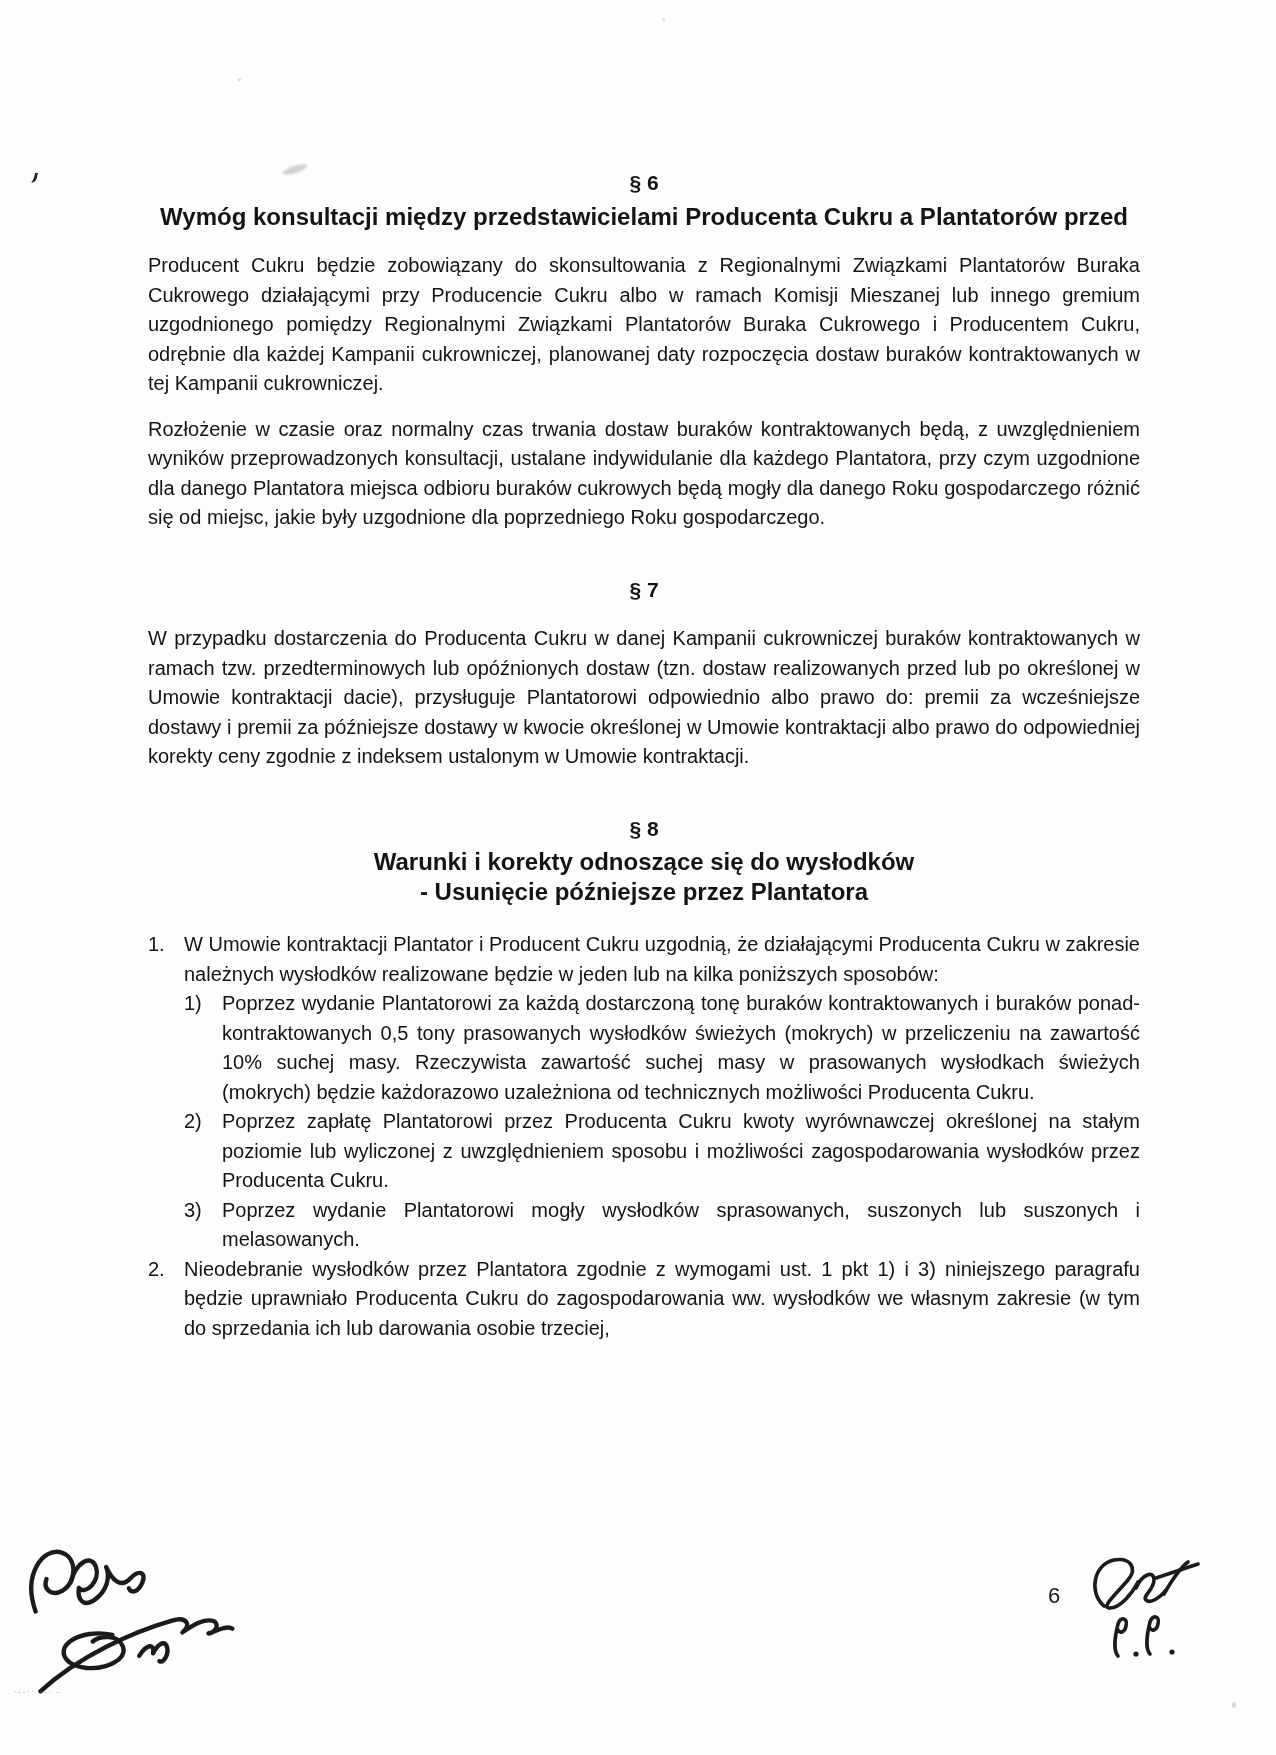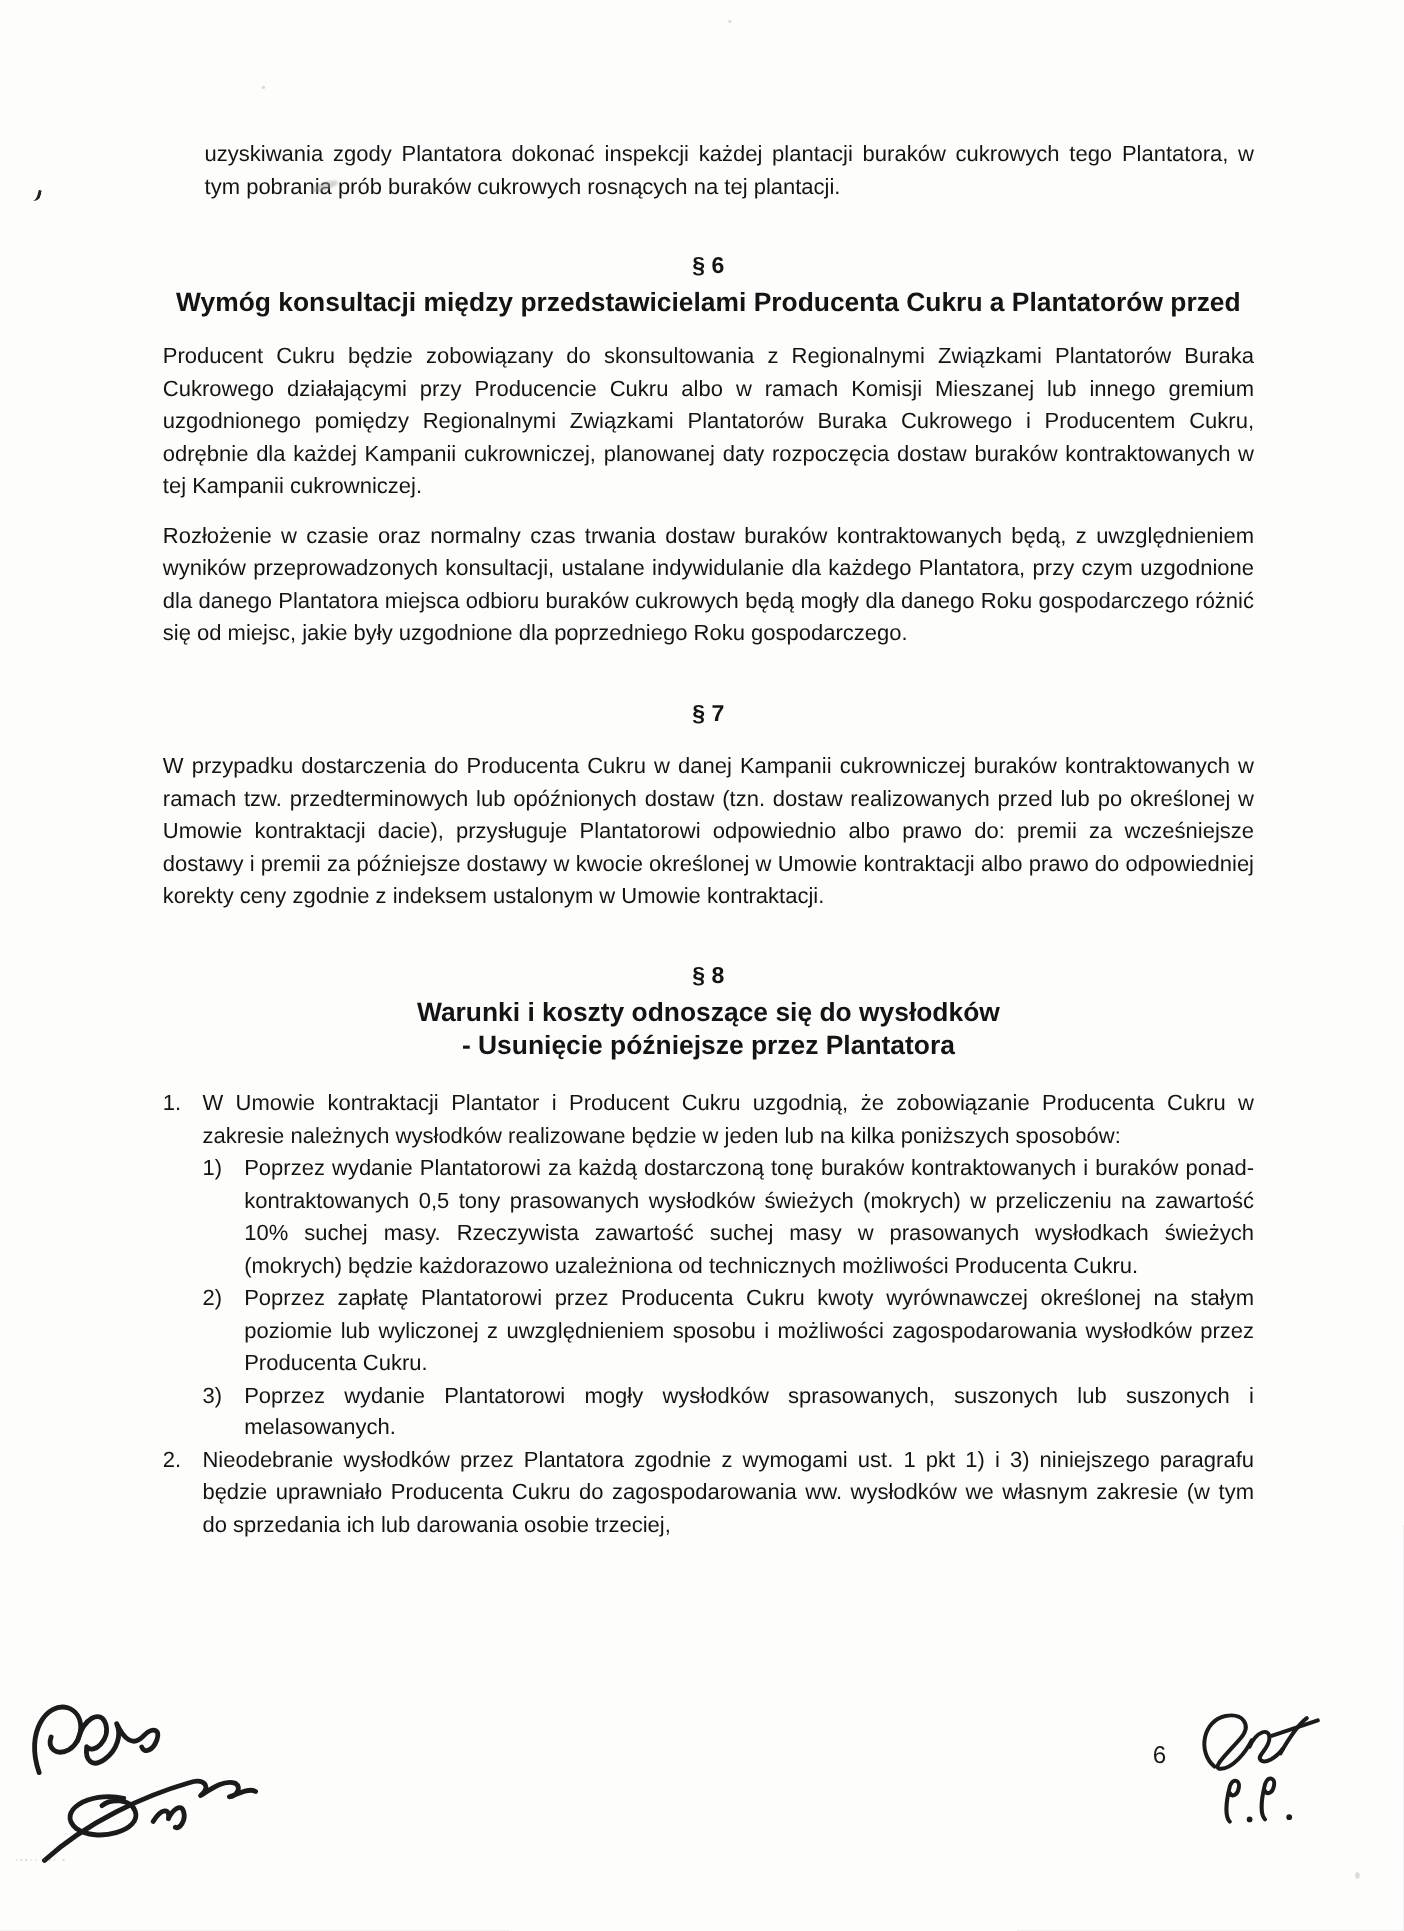--- a/index.html
+++ b/index.html
@@ -70,39 +70,38 @@
   }
   .noise-dot { position:absolute; background:#b9b9b9; border-radius:50%; opacity:.5; }
 </style>
 </head>
 <body>
 
 <div class="page">
 
   <div class="content">
 
-    <p class="intro just">uzyskiwania zgody Plantatora dokonać inspekcji każdej plantacji buraków cukrowych tego Plantatora, w tym pobrania prób buraków cukrowych rosnących na tej plantacji.</p>
 
     <div class="sec-mark">§ 6</div>
     <h2 class="sec-title"><span>Wymóg konsultacji między przedstawicielami Producenta Cukru a Plantatorów przed</span><br>
       </h2>
     <p class="body-para just">Producent Cukru będzie zobowiązany do skonsultowania z Regionalnymi Związkami Plantatorów Buraka Cukrowego działającymi przy Producencie Cukru albo w ramach Komisji Mieszanej lub innego gremium uzgodnionego pomiędzy Regionalnymi Związkami Plantatorów Buraka Cukrowego i Producentem Cukru, odrębnie dla każdej Kampanii cukrowniczej, planowanej daty rozpoczęcia dostaw buraków kontraktowanych w tej Kampanii cukrowniczej.</p>
     <p class="body-para just">Rozłożenie w czasie oraz normalny czas trwania dostaw buraków kontraktowanych będą, z uwzględnieniem wyników przeprowadzonych konsultacji, ustalane indywidulanie dla każdego Plantatora, przy czym uzgodnione dla danego Plantatora miejsca odbioru buraków cukrowych będą mogły dla danego Roku gospodarczego różnić się od miejsc, jakie były uzgodnione dla poprzedniego Roku gospodarczego.</p>
 
     <div class="sec-mark">§ 7</div>
     <p class="body-para just">W przypadku dostarczenia do Producenta Cukru w danej Kampanii cukrowniczej buraków kontraktowanych w ramach tzw. przedterminowych lub opóźnionych dostaw (tzn. dostaw realizowanych przed lub po określonej w Umowie kontraktacji dacie), przysługuje Plantatorowi odpowiednio albo prawo do: premii za wcześniejsze dostawy i premii za późniejsze dostawy w kwocie określonej w Umowie kontraktacji albo prawo do odpowiedniej korekty ceny zgodnie z indeksem ustalonym w Umowie kontraktacji.</p>
 
     <div class="sec-mark">§ 8</div>
-    <h2 class="sec-title"><span>Warunki i koszty odnoszące się do wysłodków</span><br>
+    <h2 class="sec-title"><span>Warunki i korekty odnoszące się do wysłodków</span><br>
       <span>- Usunięcie późniejsze przez Plantatora</span></h2>
 
     <div class="list">
       <div class="li lvl1">
         <span class="num">1.</span>
-        <div class="txt just">W Umowie kontraktacji Plantator i Producent Cukru uzgodnią, że zobowiązanie Producenta Cukru w zakresie należnych wysłodków realizowane będzie w jeden lub na kilka poniższych sposobów:</div>
+        <div class="txt just">W Umowie kontraktacji Plantator i Producent Cukru uzgodnią, że działającymi Producenta Cukru w zakresie należnych wysłodków realizowane będzie w jeden lub na kilka poniższych sposobów:</div>
       </div>
       <div class="li lvl2">
         <span class="num">1)</span>
         <div class="txt just">Poprzez wydanie Plantatorowi za każdą dostarczoną tonę buraków kontraktowanych i buraków ponad-kontraktowanych 0,5 tony prasowanych wysłodków świeżych (mokrych) w przeliczeniu na zawartość 10% suchej masy. Rzeczywista zawartość suchej masy w prasowanych wysłodkach świeżych (mokrych) będzie każdorazowo uzależniona od technicznych możliwości Producenta Cukru.</div>
       </div>
       <div class="li lvl2">
         <span class="num">2)</span>
         <div class="txt just">Poprzez zapłatę Plantatorowi przez Producenta Cukru kwoty wyrównawczej określonej na stałym poziomie lub wyliczonej z uwzględnieniem sposobu i możliwości zagospodarowania wysłodków przez Producenta Cukru.</div>
       </div>
       <div class="li lvl2">

